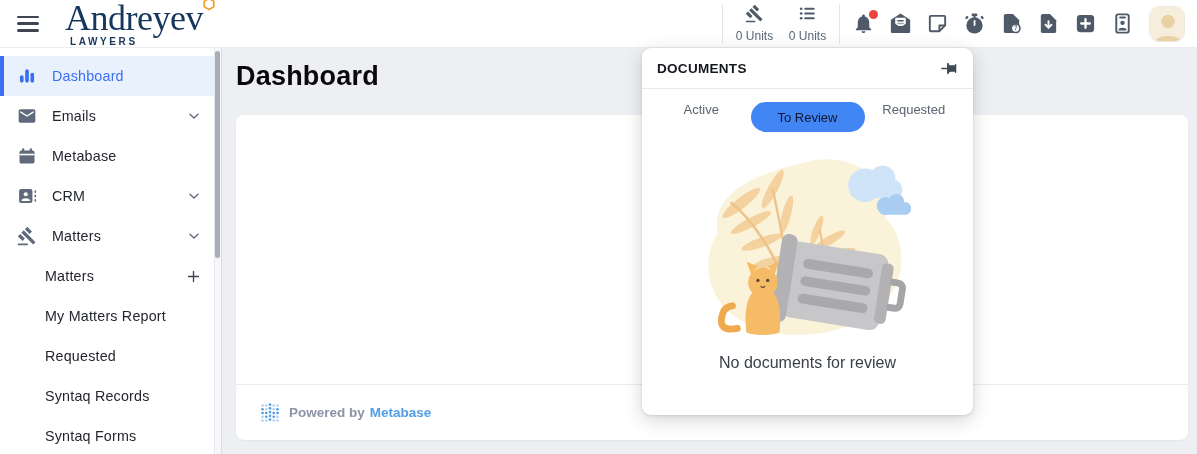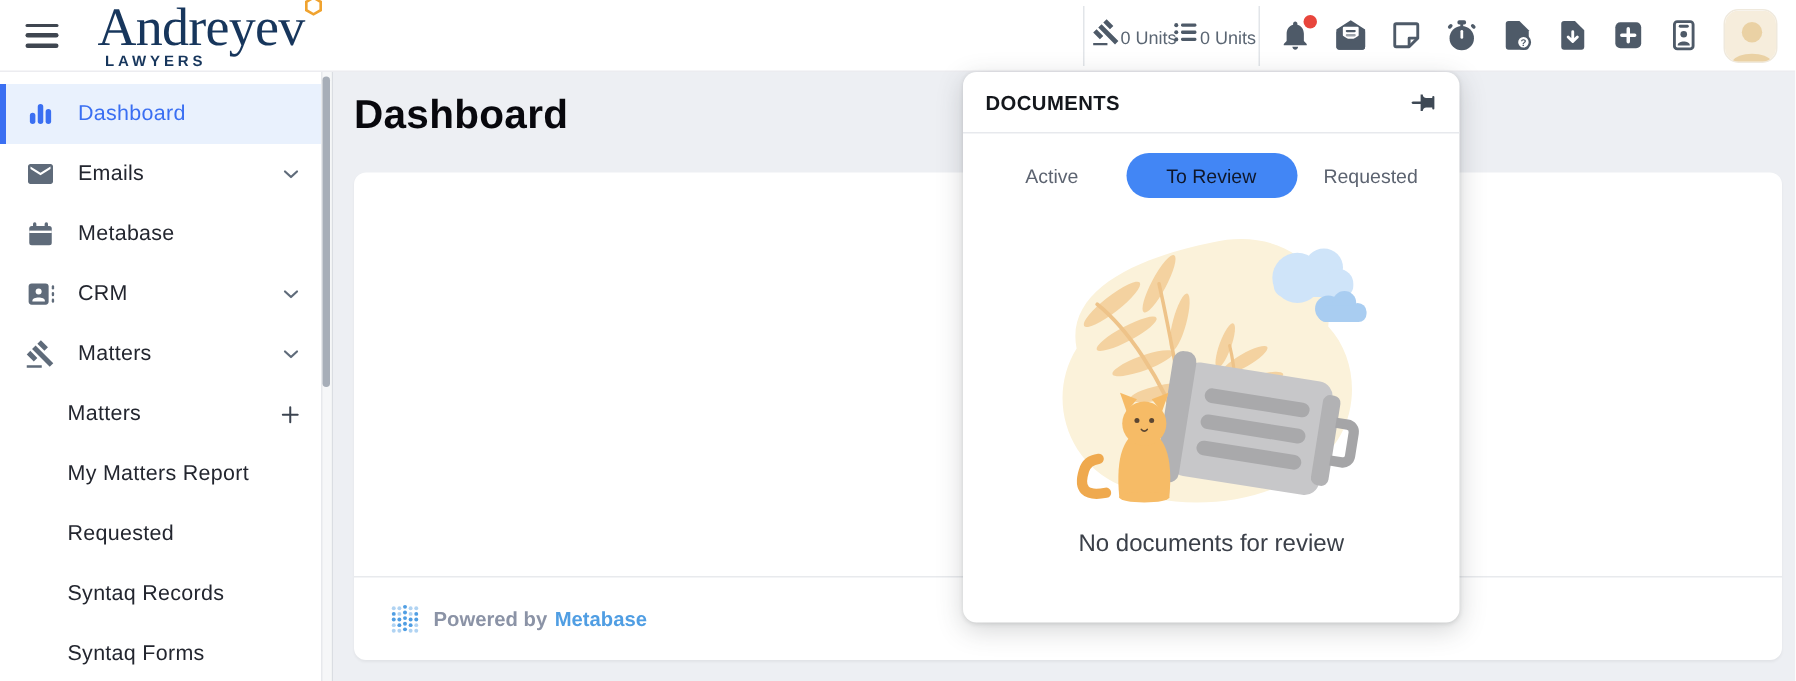--- a/index.html
+++ b/index.html
@@ -17,21 +17,21 @@
   .hamburger{width:22px;height:16px;margin-left:17px;display:flex;flex-direction:column;
     justify-content:space-between;cursor:pointer;}
   .hamburger span{display:block;height:2.6px;background:#3f4650;border-radius:2px;}
   .brand{position:relative;margin-left:26px;line-height:1;cursor:pointer;}
   .brand-name{font-family:"Liberation Serif",serif;font-size:36px;color:var(--logo-navy);
     letter-spacing:-0.5px;}
   .brand-hex{position:absolute;right:-13px;top:-3px;}
   .brand-tag{font-size:10px;letter-spacing:2.6px;color:var(--logo-navy);font-weight:700;
     padding-left:5px;margin-top:1px;}
   .header-right{margin-left:auto;margin-right:12px;display:flex;align-items:center;}
-  .unit-counter{width:53px;display:flex;align-items:center;
+  .unit-counter{width:53px;display:flex;flex-direction:column;align-items:center;
     color:var(--icon-slate);cursor:pointer;}
   .unit-counter svg{width:19px;height:19px;}
   .unit-label{font-size:12px;color:#5b6673;margin-top:2px;white-space:nowrap;}
   .vdiv{width:1px;height:40px;background:#e2e5e9;margin:0 5px;}
   .hicon{position:relative;width:24px;height:24px;margin:0 6.5px;color:var(--icon-slate);
     cursor:pointer;display:flex;align-items:center;justify-content:center;}
   .hicon svg{width:23px;height:23px;}
   .notif-dot{position:absolute;top:-2px;right:-2px;width:9px;height:9px;border-radius:50%;
     background:var(--notification-red);}
   .avatar{width:36px;height:36px;border-radius:10px;overflow:hidden;margin-left:8px;
@@ -75,21 +75,21 @@
 
   
   .popup{position:absolute;left:642px;top:48px;width:331px;height:367px;background:#fff;
     border-radius:9px;box-shadow:0 5px 18px rgba(60,64,67,.22),0 1px 3px rgba(60,64,67,.15);
     z-index:20;}
   .popup-head{height:41px;display:flex;align-items:center;justify-content:space-between;
     padding:0 15px;border-bottom:1px solid #e7e9ed;}
   .popup-title{font-size:13.5px;font-weight:700;color:#14171c;letter-spacing:.3px;}
   .pin-btn{width:19px;height:19px;color:#3e4955;cursor:pointer;}
   .pin-btn svg{width:19px;height:19px;display:block;}
-  .tabs{display:flex;align-items:center;margin-top:13px;padding:0 10px;}
+  .tabs{display:flex;margin-top:13px;padding:0 10px;}
   .tab{flex:1;text-align:center;font-size:13px;color:#5c6370;cursor:pointer;}
   .tab-pill{display:inline-block;background:var(--tab-active-blue);color:#0f172a;
     border-radius:17px;padding:7.5px 0;width:114px;font-weight:500;}
   .illustration{display:block;margin:14px auto 0;}
   .empty-msg{text-align:center;font-size:16px;color:#3b4049;margin-top:0;}
 </style>
 </head>
 <body>
 
 <div class="viewport">

